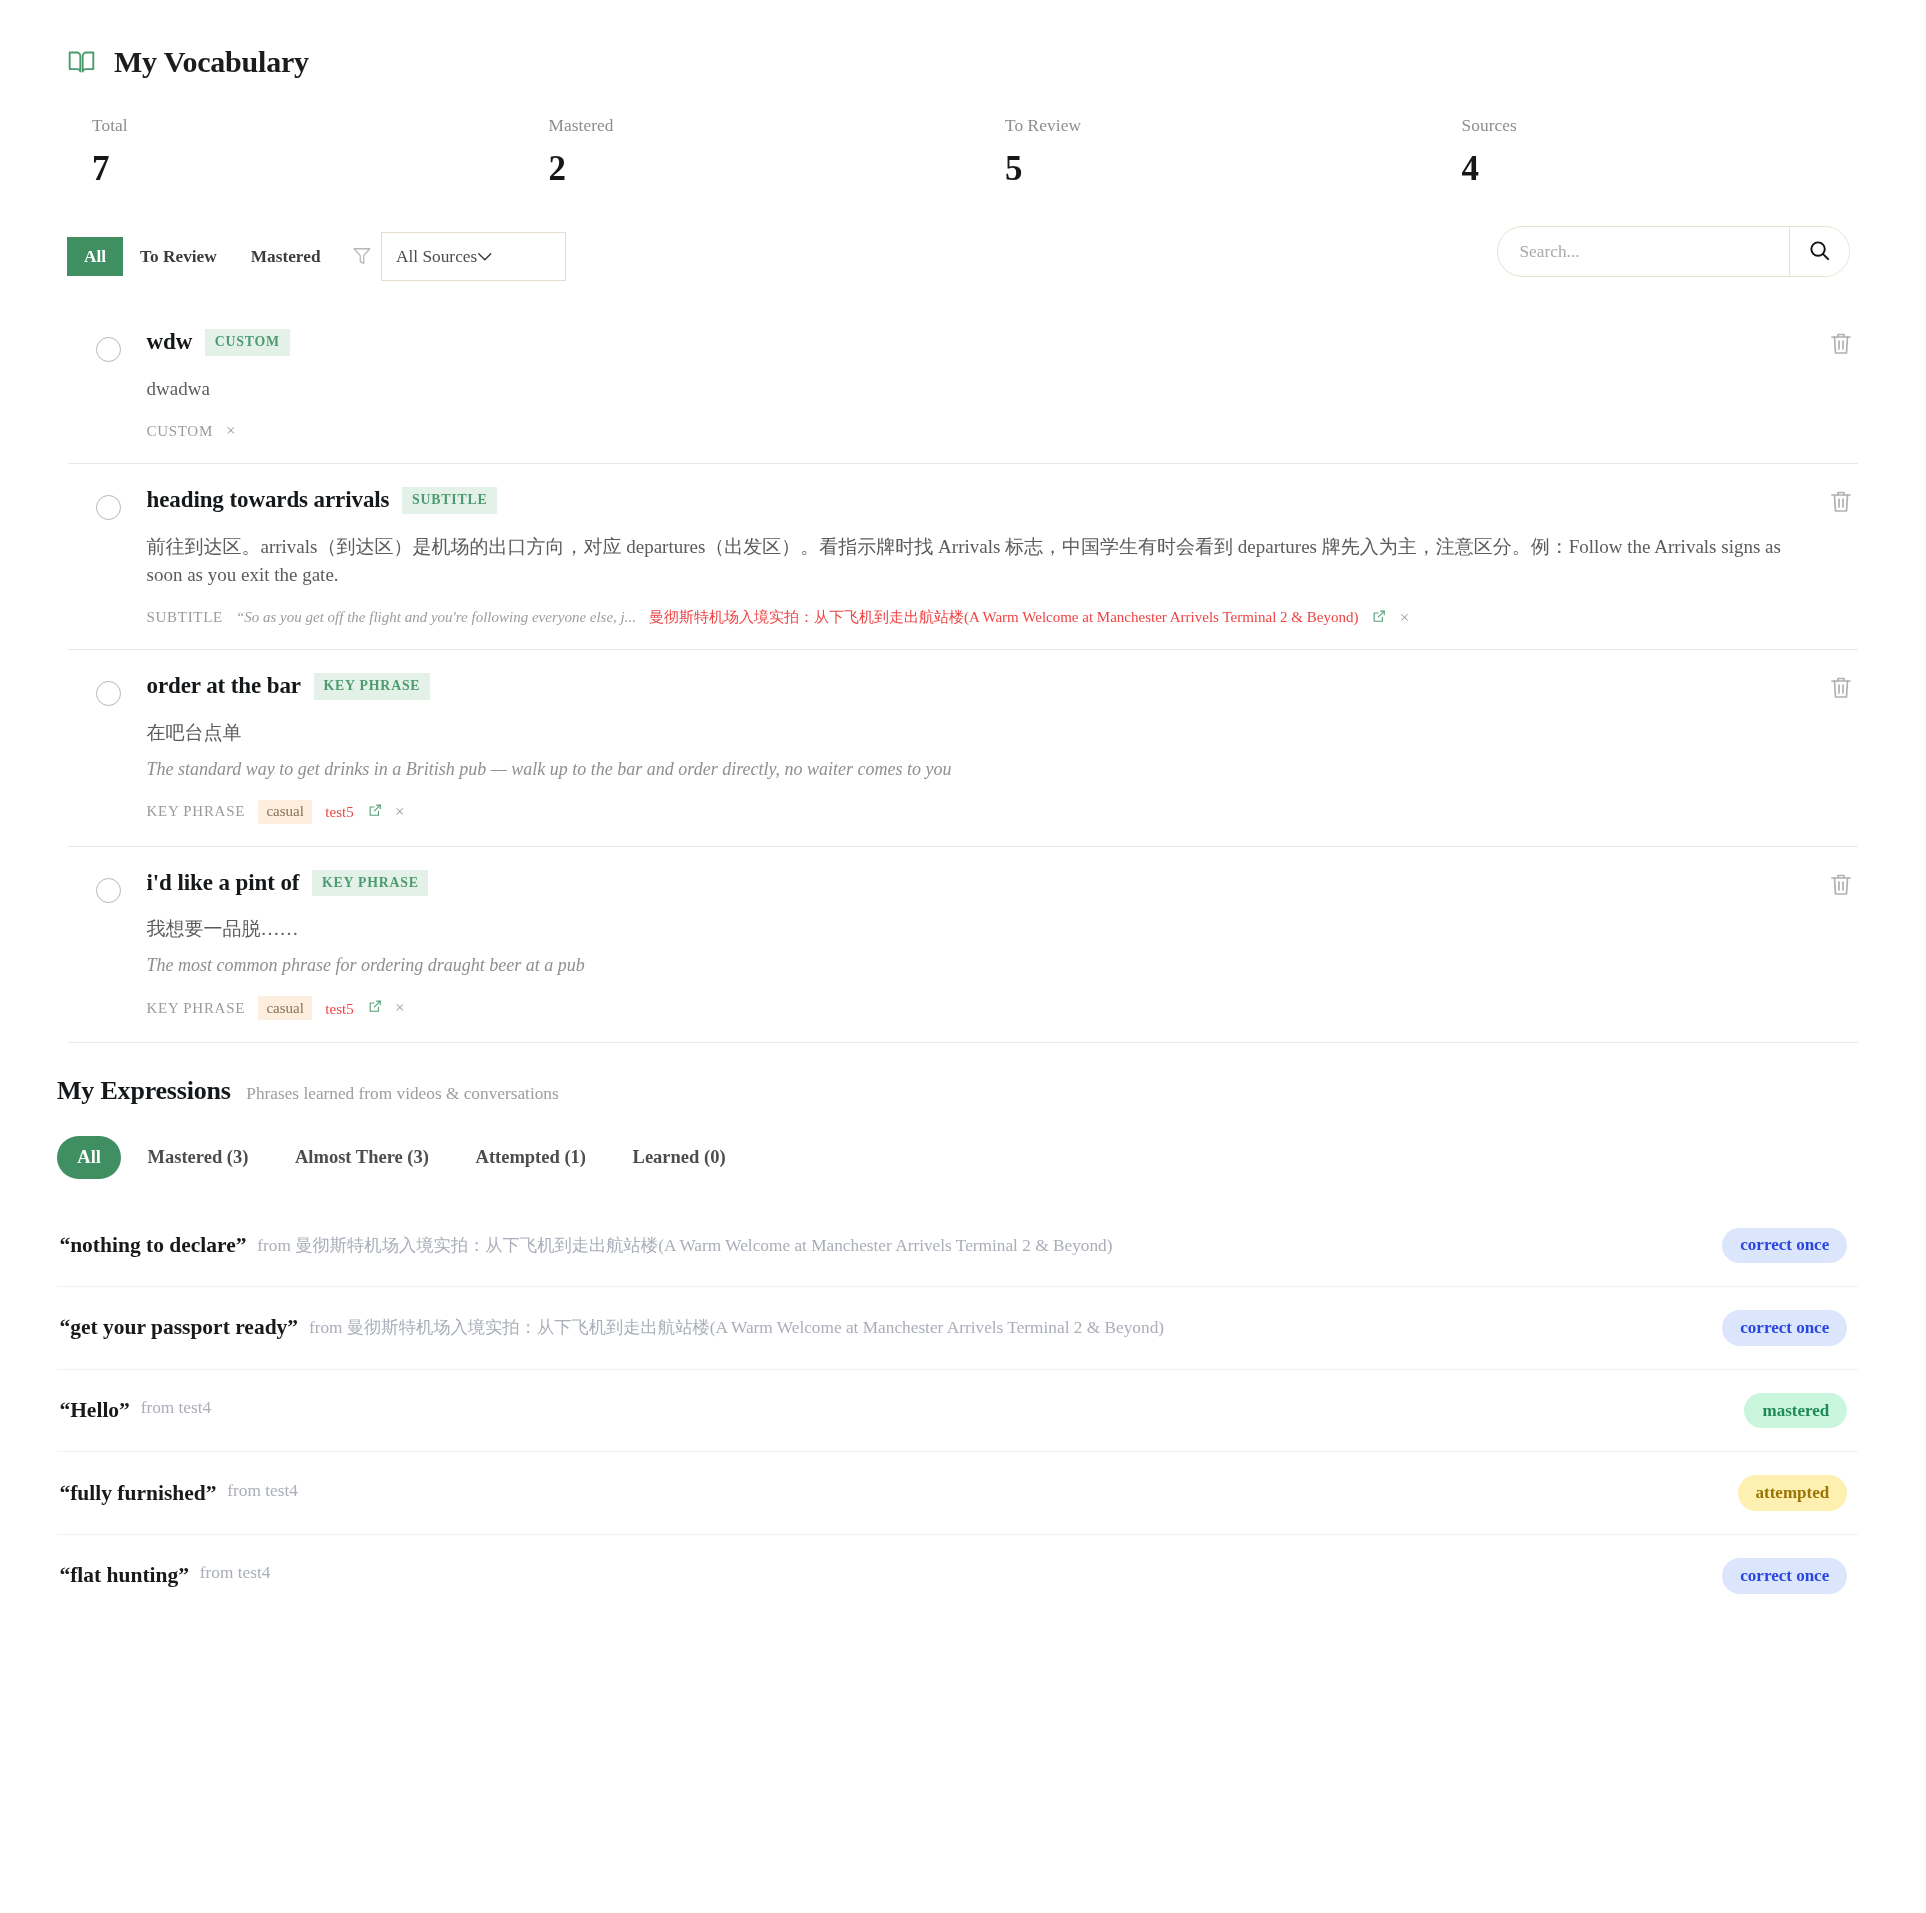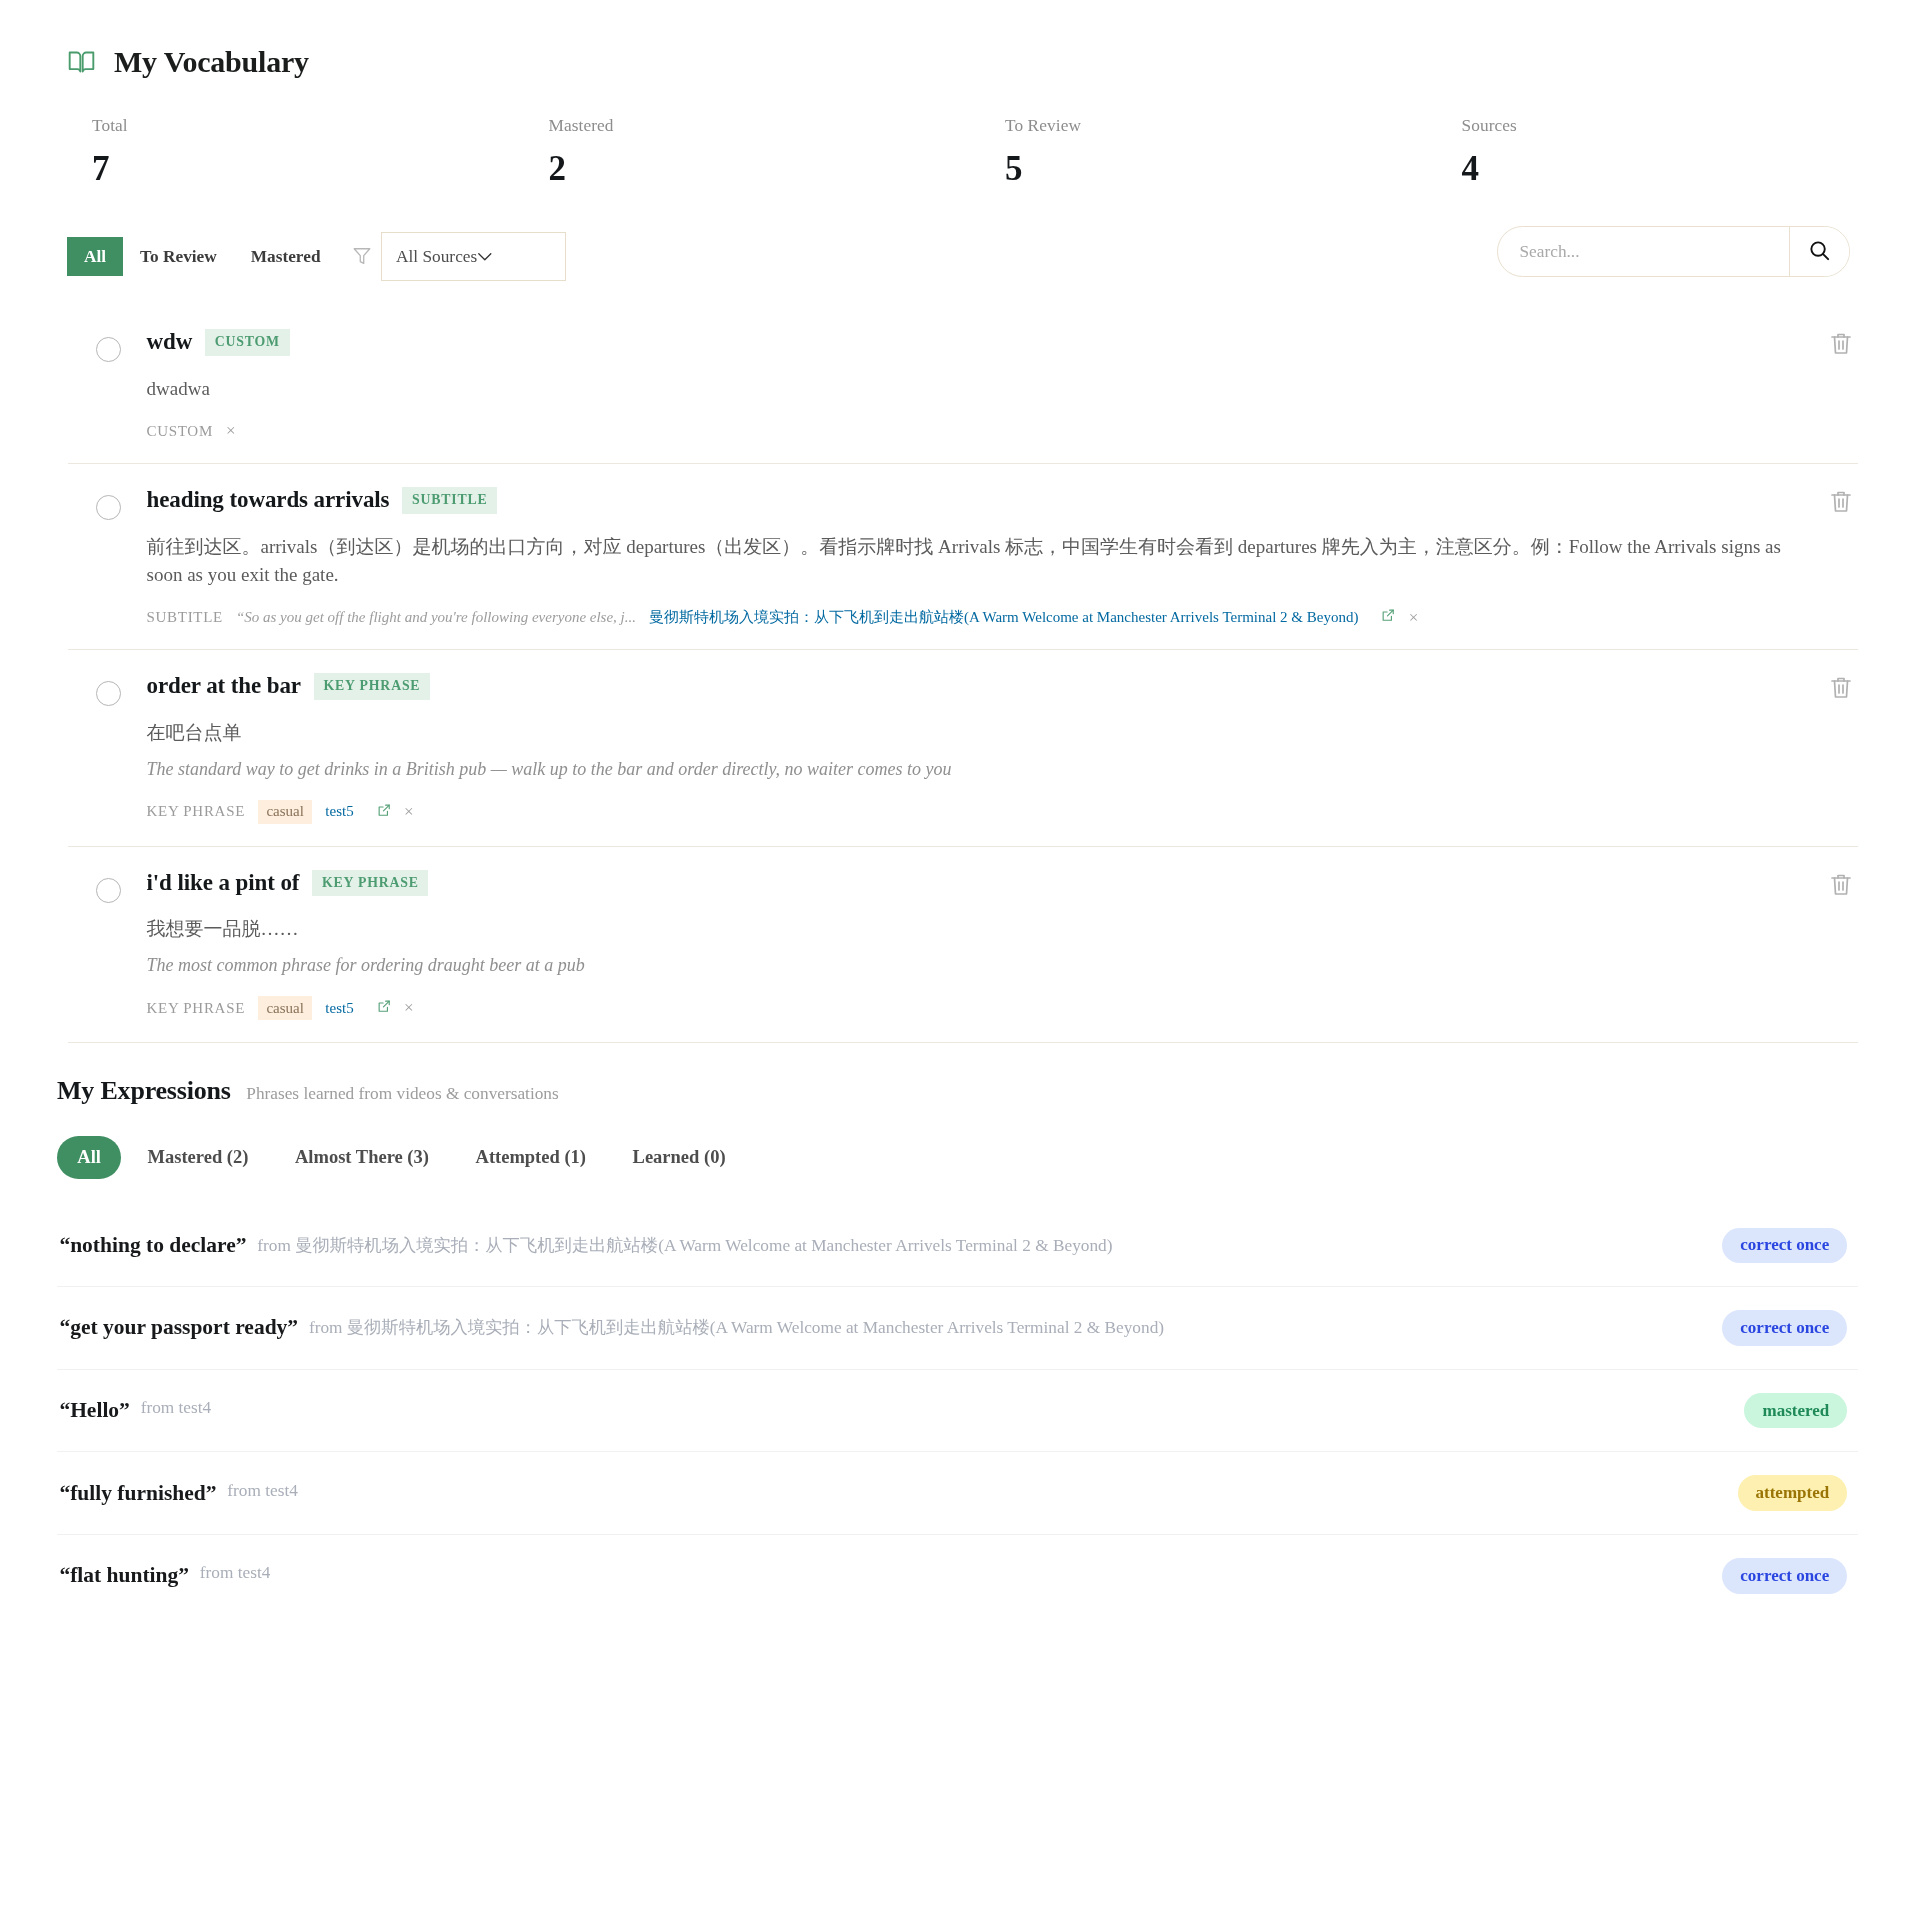--- a/index.html
+++ b/index.html
@@ -190,24 +190,24 @@
     text-overflow: ellipsis;
     white-space: nowrap;
   }
   .meta-tag {
     background: #fdeede;
     color: #8a7259;
     padding: 3.6px 8.4px;
     font-size: 15px;
   }
   .meta-source {
-    color: #0369a1;
+    color: #ef4444;
     display: inline-flex;
-    align-items: center;
-    gap: 23px;
+    align-items: flex-end;
+    gap: 14px;
     cursor: pointer;
     white-space: nowrap;
   }
   .meta-x { color: #9e9e9e; font-size: 17px; cursor: pointer; }
   .trash-btn {
     position: absolute;
     right: 4.8px;
     top: 25px;
     border: none;
     background: transparent;
@@ -490,21 +490,21 @@
   </div>
 
   <div class="expr-section">
     <div class="expr-head">
       <span class="expr-title">My Expressions</span>
       <span class="expr-sub">Phrases learned from videos &amp; conversations</span>
     </div>
 
     <div class="expr-tabs">
       <button class="expr-tab active">All</button>
-      <button class="expr-tab">Mastered (2)</button>
+      <button class="expr-tab">Mastered (3)</button>
       <button class="expr-tab">Almost There (3)</button>
       <button class="expr-tab">Attempted (1)</button>
       <button class="expr-tab">Learned (0)</button>
     </div>
 
     <div class="expr-list">
 
       <div class="expr-row">
         <div class="expr-left">
           <span class="expr-phrase">“nothing to declare”</span>

